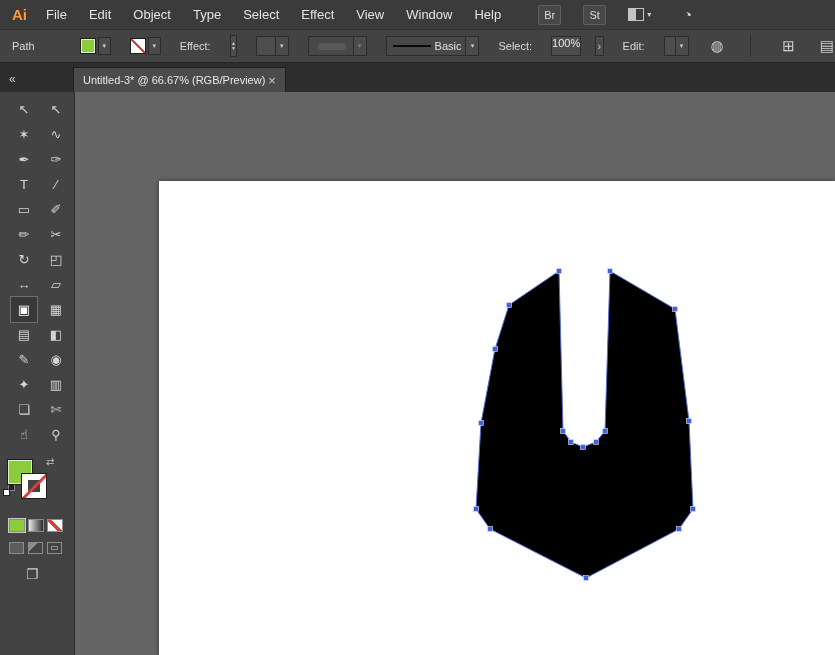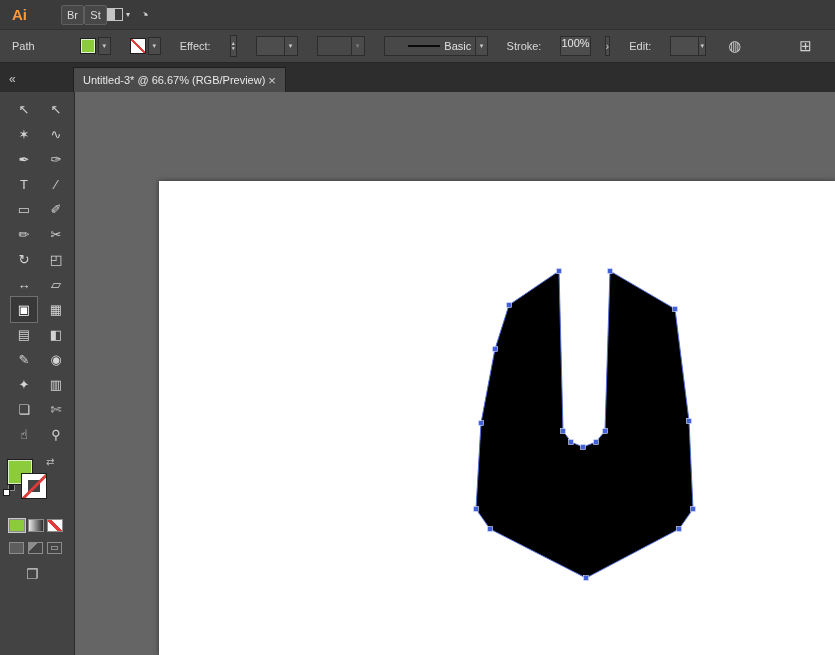--- a/index.html
+++ b/index.html
@@ -6,21 +6,21 @@
   html,body{width:835px;height:655px;overflow:hidden;background:#3a3a3a;
     font-family:"Liberation Sans","DejaVu Sans",sans-serif;}
   .app{position:relative;width:835px;height:655px;user-select:none}
 
   
   .menubar{height:30px;background:#3b3b3b;display:flex;align-items:center;
     padding:0 8px;color:#e3e3e3;font-size:13px;border-bottom:1px solid #313131}
   .logo{color:#ff9a3c;font-weight:bold;font-size:15px;padding:0 8px 0 4px}
   .menu-items{display:flex;align-items:center}
   .menu-item{padding:0 11px;cursor:default;white-space:nowrap}
-  .mb-right{display:flex;align-items:center;margin-left:26px;gap:0}
+  .mb-right{display:flex;align-items:center;margin-left:26px;gap:22px}
   .mb-btn{width:23px;height:20px;border:1px solid #5f5f5f;background:#474747;color:#ddd;
     font-size:11px;display:flex;align-items:center;justify-content:center;border-radius:2px;cursor:default}
   .mb-arrange{display:flex;align-items:center;gap:3px}
   .arrange-icon{width:16px;height:13px;border:1px solid #c4c4c4;
     background:linear-gradient(90deg,#c4c4c4 0 7px,transparent 7px)}
   .caret{font-size:8px;color:#cfcfcf}
   .sync-icon{font-size:15px;color:#cfcfcf;margin-left:10px}
 
   
   .controlbar{height:33px;background:#434343;border-bottom:1px solid #262626;
@@ -31,21 +31,21 @@
   .swatch{width:16px;height:16px;border:1px solid #1e1e1e;display:inline-block}
   .swatch.fill{background:#8CCB3C;box-shadow:inset 0 0 0 1px rgba(255,255,255,.75)}
   .swatch.none{background:linear-gradient(45deg,transparent 43%,#E03A3A 43%,#E03A3A 57%,transparent 57%),#fff}
   .dd-arrow{width:13px;height:18px;background:#4b4b4b;border:1px solid #2c2c2c;font-size:7px;
     display:flex;align-items:center;justify-content:center;color:#ccc;margin-left:2px}
   .dd-arrow.dim{color:#7c7c7c}
   .stepper{width:13px;height:22px;background:#4d4d4d;border:1px solid #2c2c2c;display:flex;
     flex-direction:column;align-items:center;justify-content:center;line-height:1}
   .stepper span{font-size:5px;color:#ccc;display:block}
   .combo{height:20px;background:#4d4d4d;border:1px solid #2c2c2c;display:flex;align-items:center;
-    padding-left:23px;gap:4px}
+    padding-left:6px;gap:4px}
   .combo .combo-value{flex:1}
   .combo .dd-arrow{height:18px;border:none;border-left:1px solid #2c2c2c;margin-left:0}
   .combo.weight{width:54px}
   .combo.profile{width:104px;background:#484848}
   .combo.profile .profile-preview{flex:1;height:7px;margin:0 3px;background:#6a6a6a;border-radius:3px;opacity:.5}
   .combo.brush{width:104px;background:#484848}
   .brush-line{width:38px;height:2px;background:#0a0a0a}
   .brush-name{font-size:11px;color:#e0e0e0}
   .field{width:44px;height:20px;background:#4d4d4d;border:1px solid #2c2c2c;display:flex;
     align-items:flex-start;color:#e8e8e8}
@@ -105,20 +105,31 @@
   #shape-path{fill:#000000;stroke:#5470D6;stroke-width:1}
   #anchors rect{fill:#4361d8;stroke:#dfe7ff;stroke-width:.6}
 </style>
 </head>
 <body>
 
 <div class="app">
 
   <header class="menubar">
     <span class="logo">Ai</span>
+    <nav class="menu-items" id="menu-items">
+        <span class="menu-item">File</span>
+        <span class="menu-item">Edit</span>
+        <span class="menu-item">Object</span>
+        <span class="menu-item">Type</span>
+        <span class="menu-item">Select</span>
+        <span class="menu-item">Effect</span>
+        <span class="menu-item">View</span>
+        <span class="menu-item">Window</span>
+        <span class="menu-item">Help</span>
+      </nav>
     <div class="mb-right">
       <button class="mb-btn">Br</button>
       <button class="mb-btn">St</button>
       <div class="mb-arrange">
         <span class="arrange-icon"></span>
         <span class="caret">▾</span>
       </div>
       <span class="sync-icon">◔</span>
     </div>
   </header>
@@ -150,21 +161,21 @@
       <span class="profile-preview"></span>
       <span class="dd-arrow dim">▾</span>
     </div>
 
     <div class="combo brush">
       <span class="brush-line"></span>
       <span class="brush-name">Basic</span>
       <span class="dd-arrow">▾</span>
     </div>
 
-    <span class="cb-label">Stroke:</span>
+    <span class="cb-label">Select:</span>
     <div class="field">
       <span>100%</span>
     </div>
     <button class="chev">›</button>
 
     <span class="cb-label">Edit:</span>
     <div class="combo style">
       <span class="combo-value"></span>
       <span class="dd-arrow">▾</span>
     </div>

